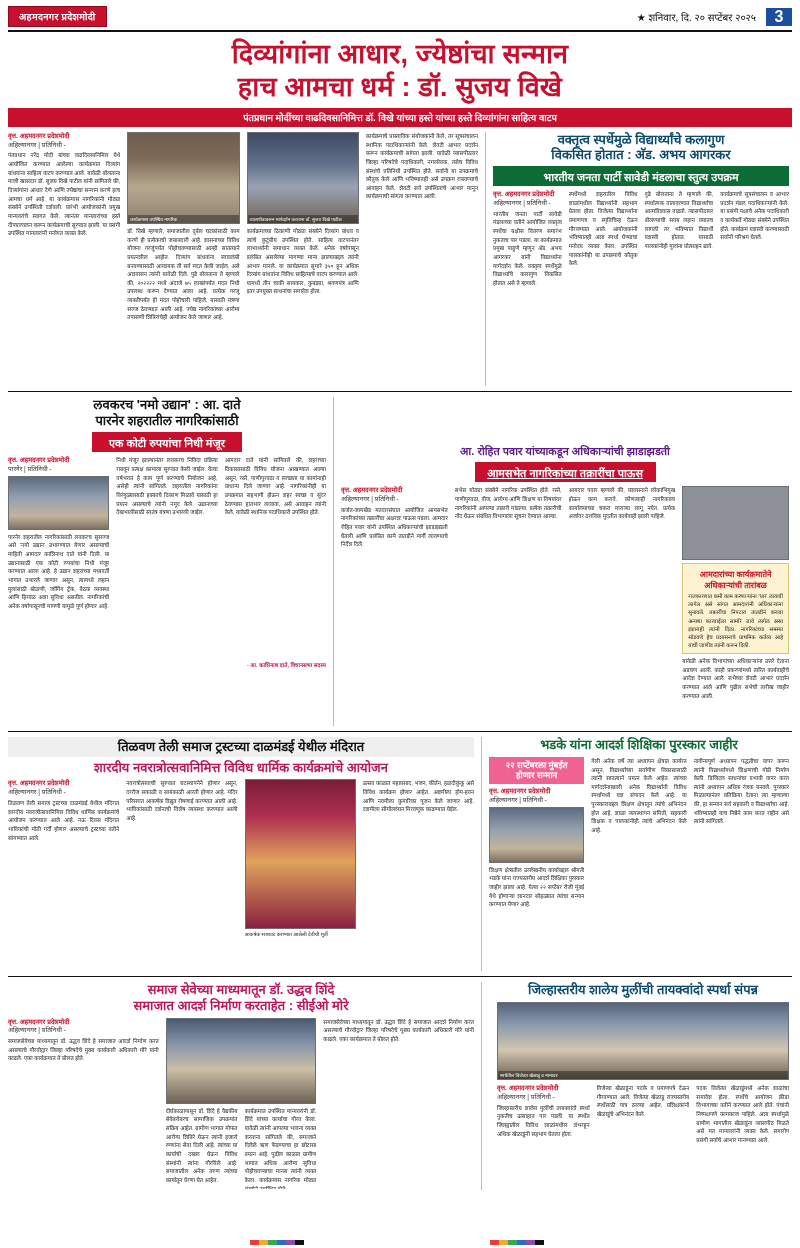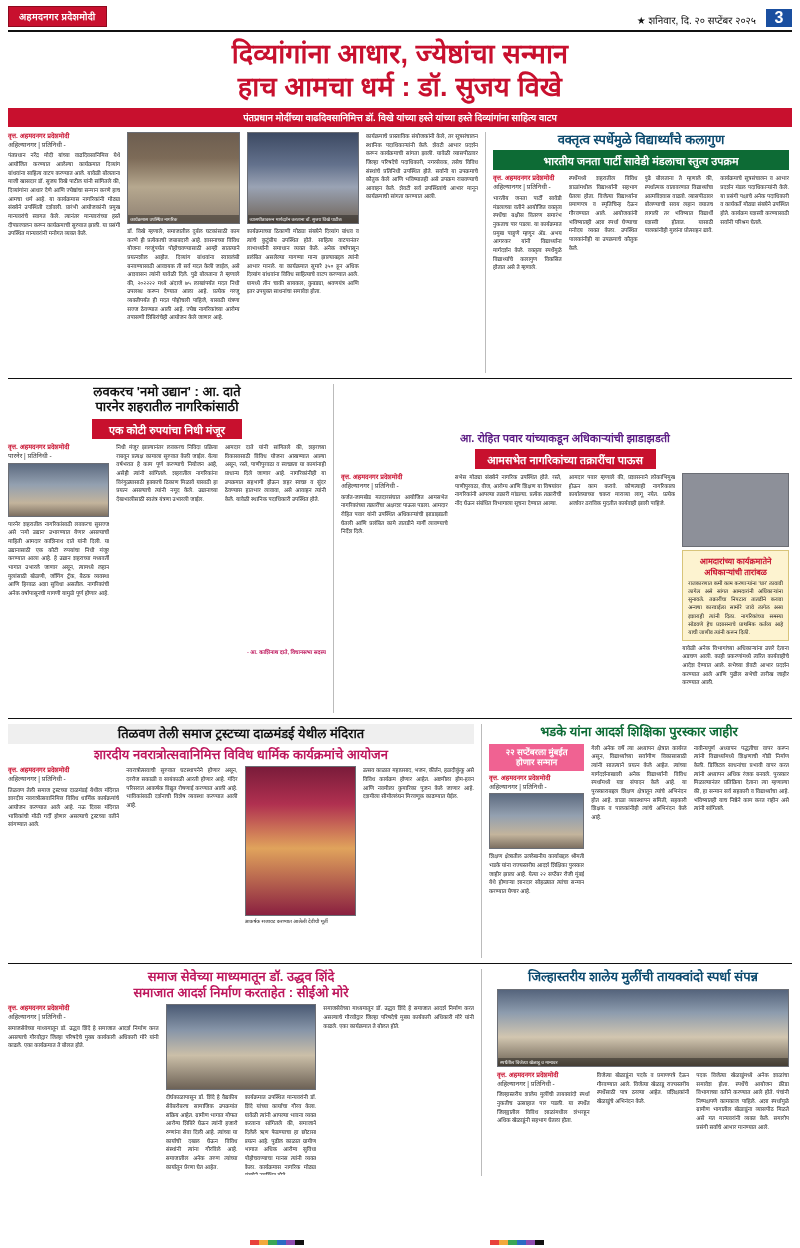--- a/index.html
+++ b/index.html
@@ -15,21 +15,21 @@
     overflow: hidden;
   }
   .page {
     width: 800px; height: 1248px;
     padding: 6px 8px 4px 8px;
     position: relative;
   }
 
   
   .masthead {
-    display: flex; align-items: flex-end; justify-content: space-between;
+    display: flex; align-items: center; justify-content: space-between;
     border-bottom: 2px solid #111;
     padding-bottom: 3px;
     margin-bottom: 4px;
   }
   .logo-box {
     background: #c8102e;
     color: #fff;
     font-size: 9.5px;
     font-weight: bold;
     padding: 3px 10px;
@@ -244,20 +244,21 @@
 यावेळी व्यासपीठावर जिल्हा परिषदेचे पदाधिकारी, नगरसेवक, तसेच विविध संस्थांचे प्रतिनिधी उपस्थित होते. सर्वांनी या उपक्रमाचे कौतुक केले आणि भविष्यातही असे उपक्रम राबवण्याचे आवाहन केले.
 
 शेवटी सर्व उपस्थितांचे आभार मानून कार्यक्रमाची सांगता करण्यात आली.</div>
         </div>
       </div>
     </div>
 
     <div class="vrule" style="width:304px; padding-left:7px;">
       <div class="sec-head head-md hd-center blue">
         <div>वक्तृत्व स्पर्धेमुळे विद्यार्थ्यांचे कलागुण</div>
+        <div>विकसित होतात : अ‍ॅड. अभय आगरकर</div>
       </div>
       <div class="ribbon green">भारतीय जनता पार्टी सावेडी मंडलाचा स्तुत्य उपक्रम</div>
       <div class="row">
         <div class="col">
           <div class="byline">
             <span>वृत्त. अहमदनगर प्रदेशमोदी</span>
             <span class="sub">अहिल्यानगर | प्रतिनिधी -</span>
           </div>
           <div class="body-txt" style="height:172px;">भारतीय जनता पार्टी सावेडी मंडलाच्या वतीने आयोजित वक्तृत्व स्पर्धेचा बक्षीस वितरण समारंभ नुकताच पार पडला. या कार्यक्रमात प्रमुख पाहुणे म्हणून अ‍ॅड. अभय आगरकर यांनी विद्यार्थ्यांना मार्गदर्शन केले. वक्तृत्व स्पर्धेमुळे विद्यार्थ्यांचे कलागुण विकसित होतात असे ते म्हणाले.</div>
         </div>
@@ -304,21 +305,21 @@
           <div class="body-txt" style="height:205px;">आमदार दाते यांनी सांगितले की, शहराच्या विकासासाठी विविध योजना आखण्यात आल्या असून, रस्ते, पाणीपुरवठा व स्वच्छता या कामांनाही प्राधान्य दिले जाणार आहे.
 
 नागरिकांनीही या उपक्रमात सहभागी होऊन शहर स्वच्छ व सुंदर ठेवण्यास हातभार लावावा, असे आवाहन त्यांनी केले. यावेळी स्थानिक पदाधिकारी उपस्थित होते.</div>
           <div class="body-txt red" style="font-weight:bold; text-align:right;">- आ. काशिनाथ दाते, विधानसभा सदस्य</div>
         </div>
       </div>
     </div>
 
     <div class="vrule" style="width:456px; padding-left:7px;">
       <div class="sec-head head-lg hd-center purple">आ. रोहित पवार यांच्याकडून अधिकाऱ्यांची झाडाझडती</div>
-      <div class="ribbon red" style="width:181px; margin:4px auto;">आमसभेत नागरिकांच्या तक्रारींचा पाऊस</div>
+      <div class="ribbon red" style="width:181px; margin:4px auto;text-decoration:underline;">आमसभेत नागरिकांच्या तक्रारींचा पाऊस</div>
       <div class="row">
         <div class="col" style="width:108px;">
           <div class="byline">
             <span>वृत्त. अहमदनगर प्रदेशमोदी</span>
             <span class="sub">अहिल्यानगर | प्रतिनिधी -</span>
           </div>
           <div class="body-txt" style="height:218px;">कर्जत-जामखेड मतदारसंघात आयोजित आमसभेत नागरिकांच्या तक्रारींचा अक्षरशः पाऊस पडला. आमदार रोहित पवार यांनी उपस्थित अधिकाऱ्यांची झाडाझडती घेतली आणि प्रलंबित कामे तातडीने मार्गी लावण्याचे निर्देश दिले.</div>
         </div>
         <div class="col" style="width:108px;">
           <div class="body-txt" style="height:240px;">सभेस मोठ्या संख्येने नागरिक उपस्थित होते. रस्ते, पाणीपुरवठा, वीज, आरोग्य आणि शिक्षण या विषयांवर नागरिकांनी आपल्या तक्रारी मांडल्या. प्रत्येक तक्रारीची नोंद घेऊन संबंधित विभागाला सूचना देण्यात आल्या.</div>

